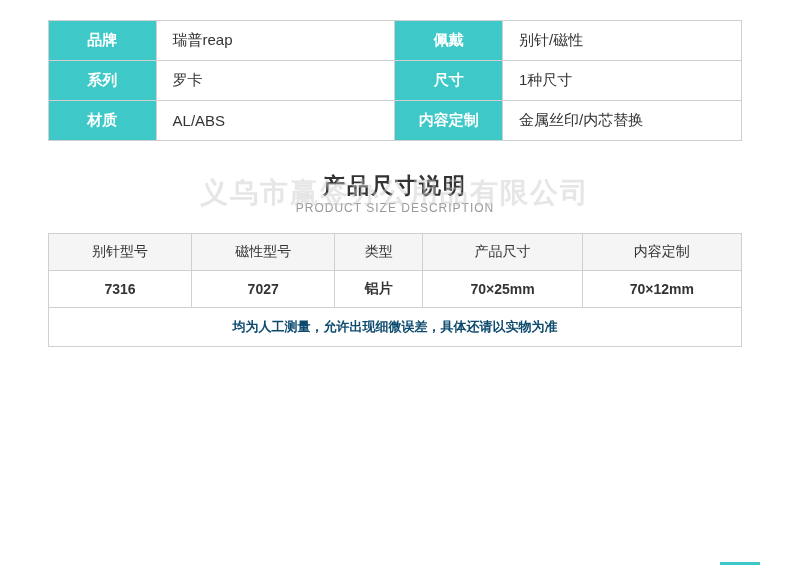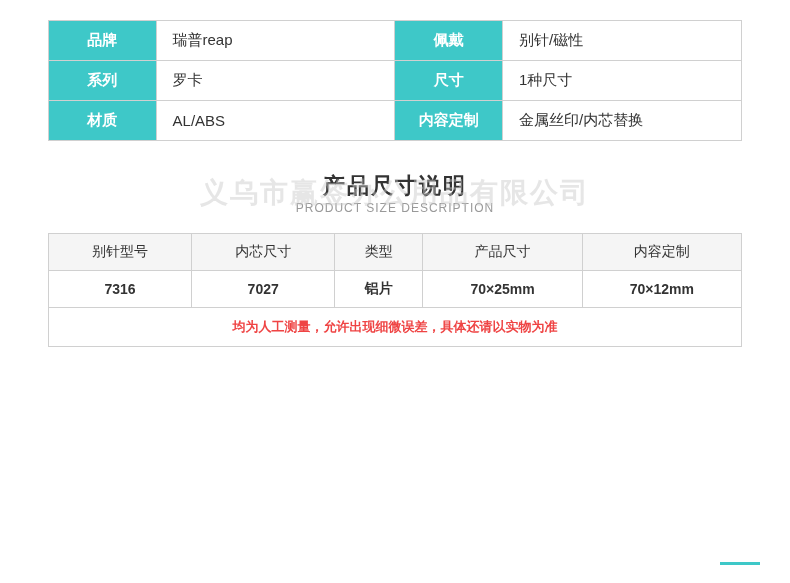--- a/index.html
+++ b/index.html
@@ -100,21 +100,21 @@
     .size-table td {
       border: 1px solid #d0d0d0;
       padding: 9px 8px;
       text-align: center;
       color: #333;
       font-weight: bold;
     }
 
     .size-table .note-row td {
       text-align: center;
-      color: #ef4444;
+      color: #0c4a6e;
       font-size: 13px;
       padding: 10px;
     }
 
     
     .bottom-decoration {
       position: absolute;
       bottom: 18px;
       right: 30px;
       width: 40px;
@@ -153,21 +153,21 @@
   <div class="size-section" style="position:relative;">
     <div class="watermark">义乌市赢签办公用品有限公司</div>
     <div class="size-title-zh">产品尺寸说明</div>
     <div class="size-title-en">PRODUCT SIZE DESCRIPTION</div>
   </div>
 
   <table class="size-table">
     <thead>
       <tr>
         <th>别针型号</th>
-        <th>内芯尺寸</th>
+        <th>磁性型号</th>
         <th>类型</th>
         <th>产品尺寸</th>
         <th>内容定制</th>
       </tr>
     </thead>
     <tbody>
       <tr>
         <td>7316</td>
         <td>7027</td>
         <td>铝片</td>

